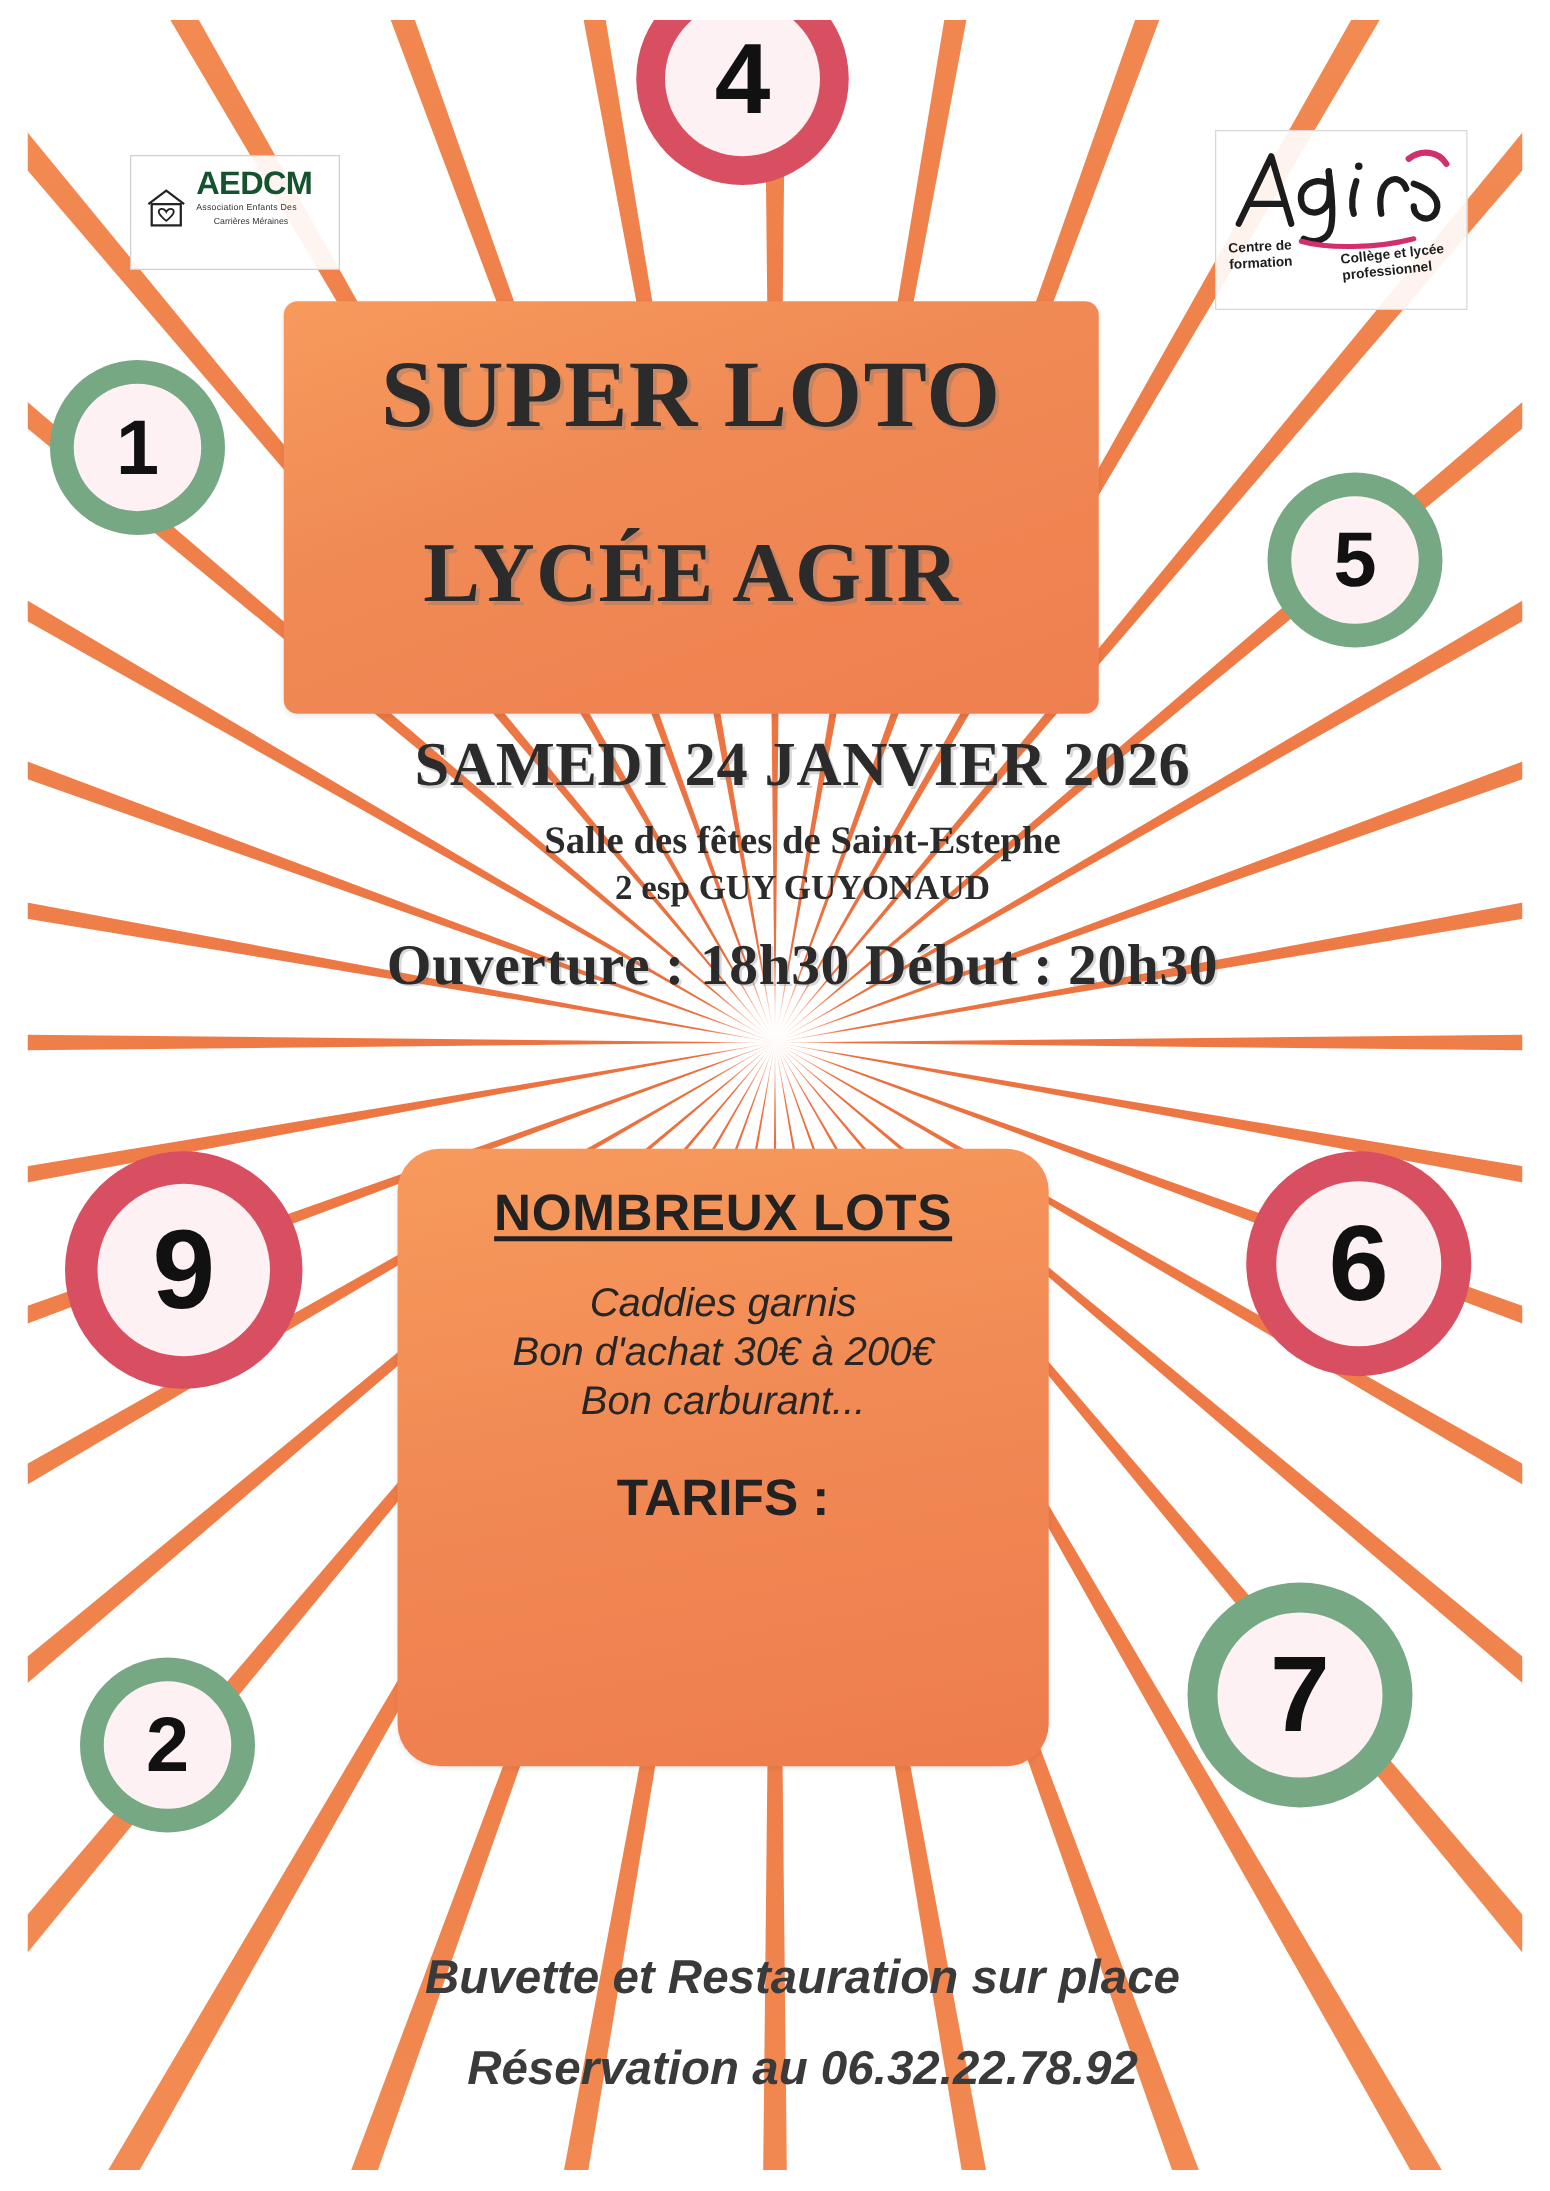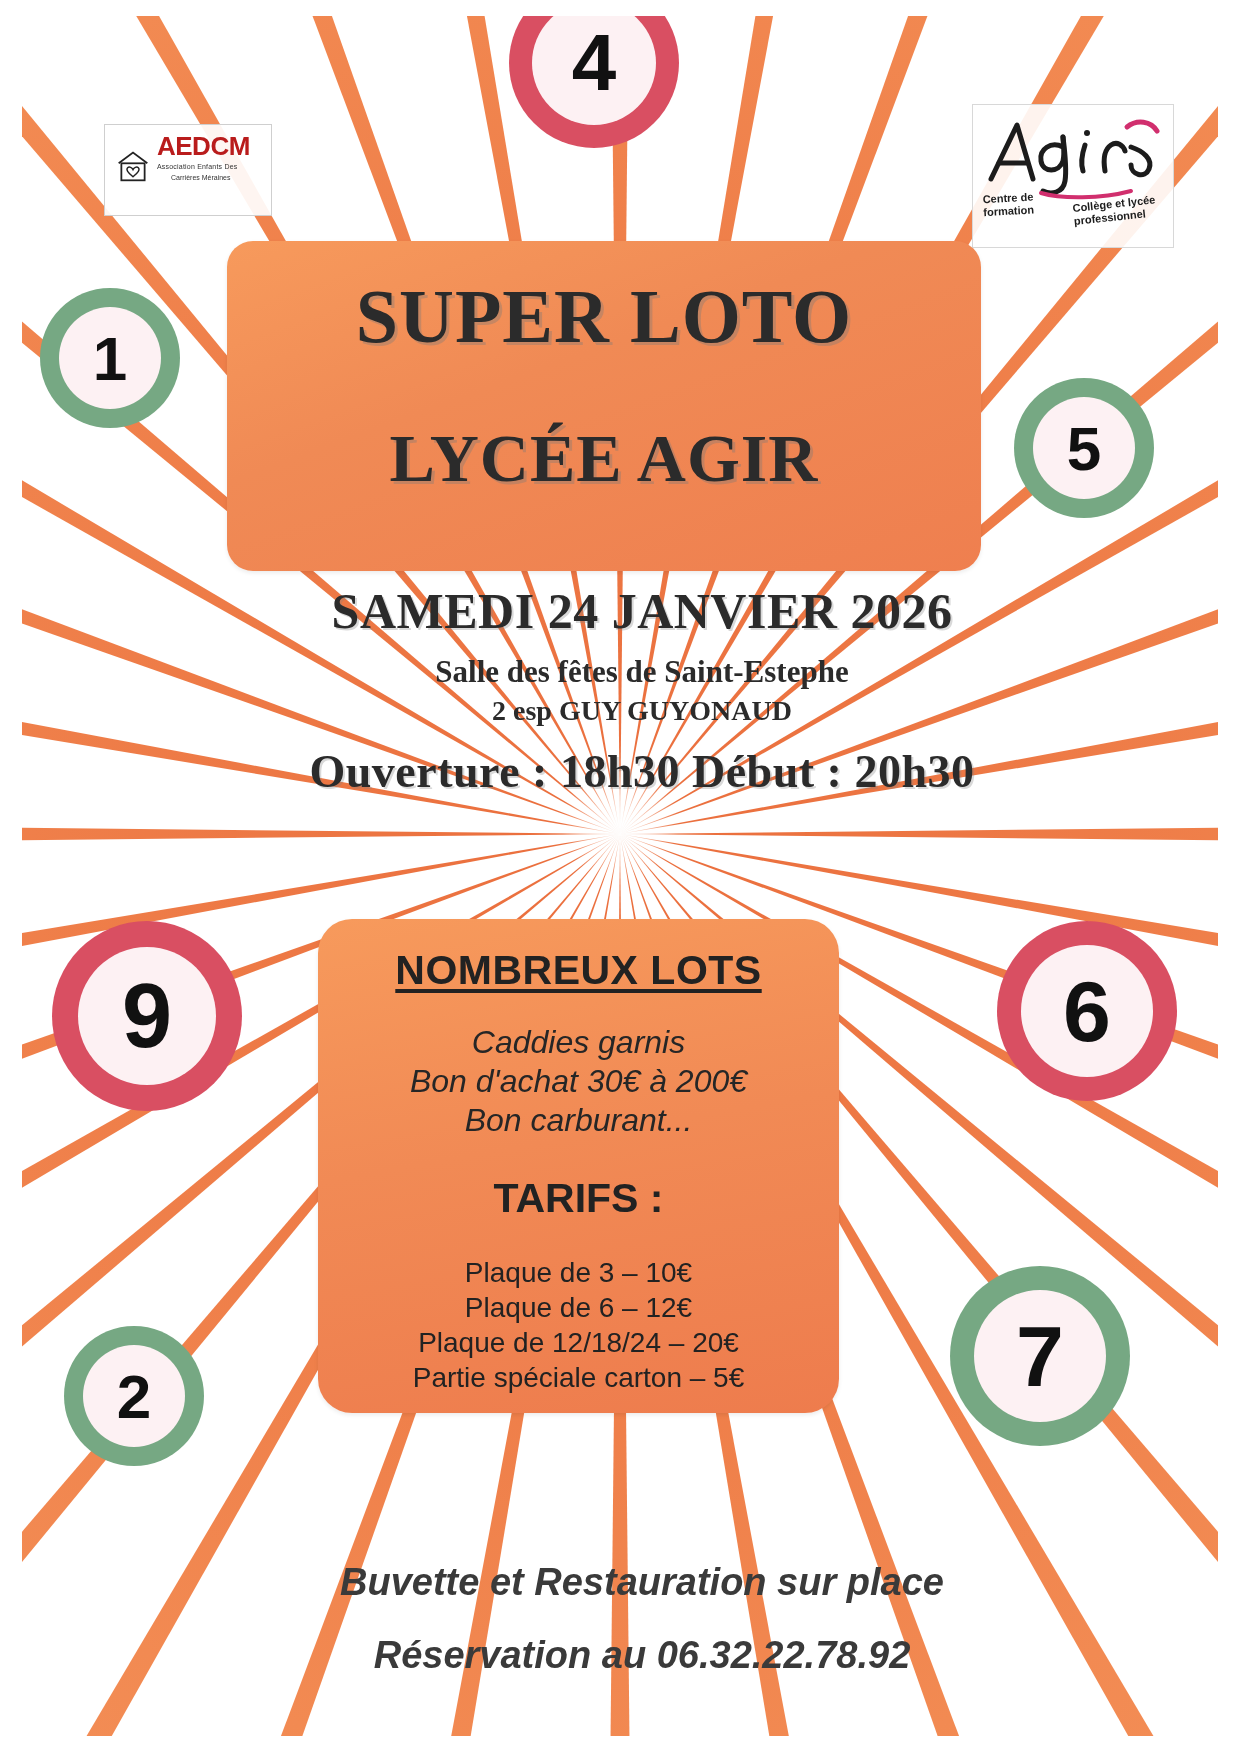--- a/index.html
+++ b/index.html
@@ -40,23 +40,23 @@
     top: 0;
     width: 100%;
     height: 100%;
   }
 
   
   .card-title {
     position: absolute;
     left: 205px;
     top: 225px;
-    width: 754px;
+    width: 652px;
     height: 330px;
-    border-radius: 26px;
+    border-radius: 11px;
     background: linear-gradient(160deg, #f79a5c 0%, #f08a55 40%, #ef7f4f 100%);
     box-shadow: 0 2px 4px rgba(0,0,0,0.08);
   }
   .title-line {
     position: absolute;
     width: 100%;
     text-align: center;
     font-family: "Liberation Serif", serif;
     font-weight: bold;
     color: #2b2b2b;
@@ -182,21 +182,21 @@
     background: rgba(255,255,255,0.92);
   }
   .logo-aedcm .word {
     position: absolute;
     left: 52px;
     top: 6px;
     font-family: "Liberation Sans", sans-serif;
     font-weight: bold;
     font-size: 26px;
     letter-spacing: -0.5px;
-    color: #b91c1c;
+    color: #14532d;
   }
   .logo-aedcm .sub1 {
     position: absolute;
     left: 52px;
     top: 38px;
     font-size: 7px;
     color: #333;
     letter-spacing: 0.2px;
   }
   .logo-aedcm .sub2 {
@@ -480,26 +480,20 @@
     </div>
 
     <div class="card-lots">
       <div class="lots-h">NOMBREUX LOTS</div>
       <div class="lots-list">
         <div>Caddies garnis</div>
         <div>Bon d'achat 30€ à 200€</div>
         <div>Bon carburant...</div>
       </div>
       <div class="tarifs-h">TARIFS :</div>
-      <div class="tarifs-list">
-        <div>Plaque de 3 – 10€</div>
-        <div>Plaque de 6 – 12€</div>
-        <div>Plaque de 12/18/24 – 20€</div>
-        <div>Partie spéciale carton – 5€</div>
-      </div>
     </div>
 
     <div class="footer">
       <div class="f1">Buvette et Restauration sur place</div>
       <div class="f2">Réservation au 06.32.22.78.92</div>
     </div>
 
   </div>
 </div>
 

